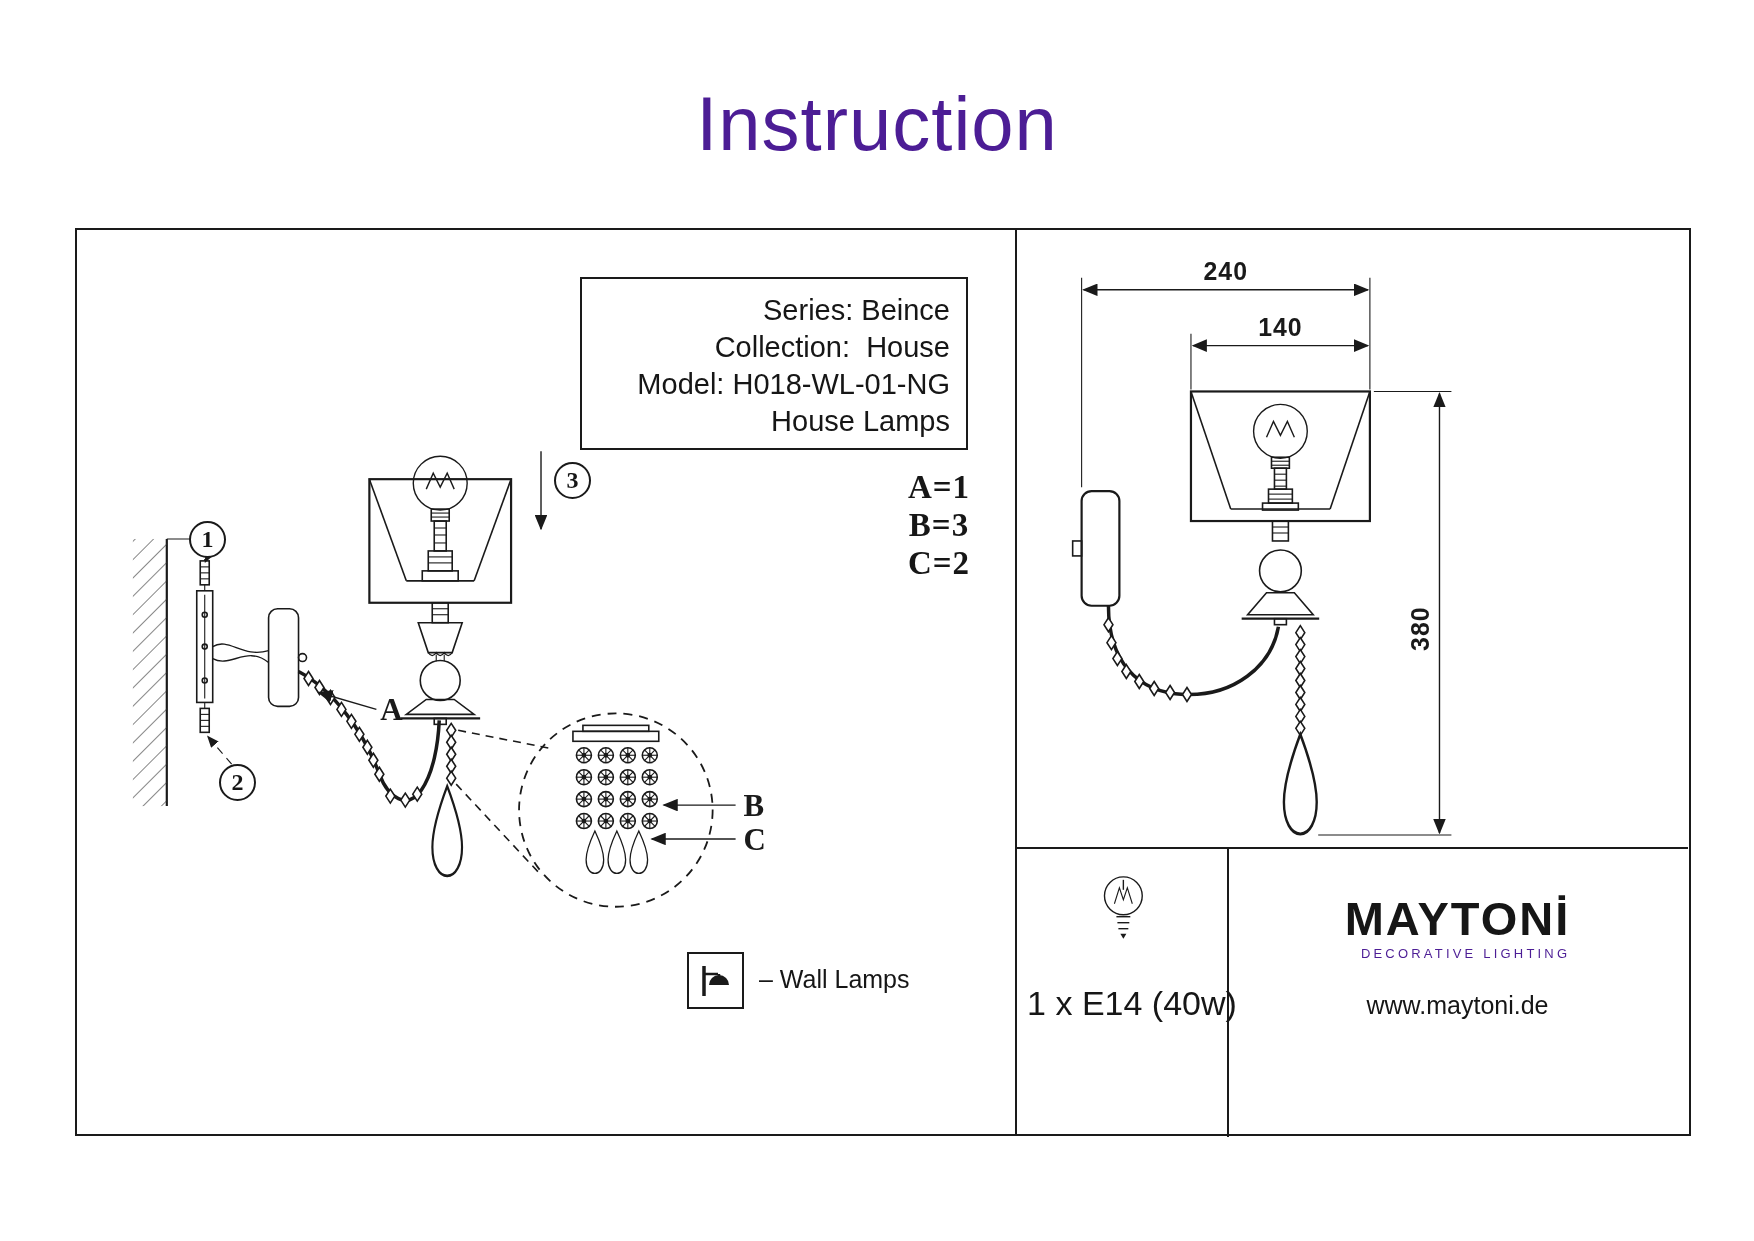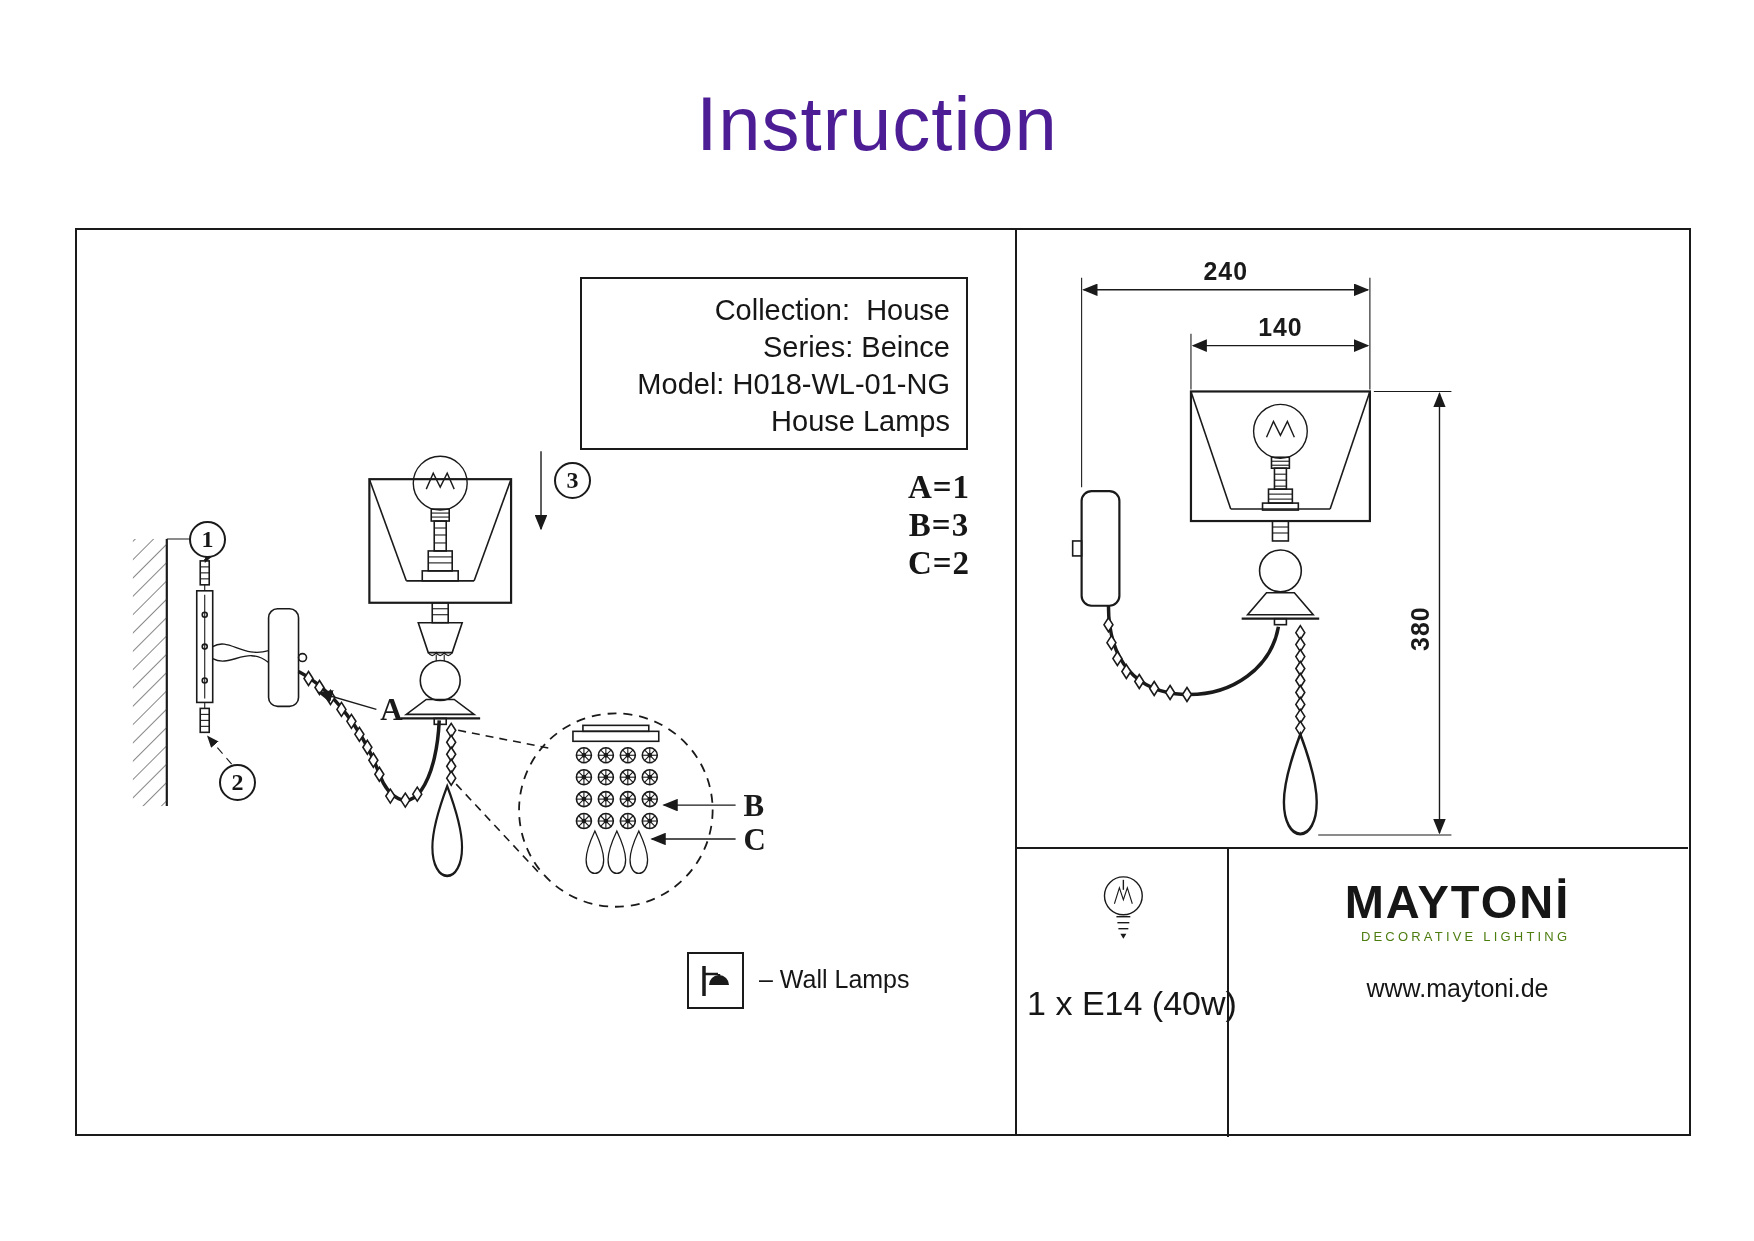--- a/index.html
+++ b/index.html
@@ -23,23 +23,23 @@
   .draw .sdim{font-family:"Liberation Sans",sans-serif;font-weight:700;font-size:25px;text-anchor:middle;letter-spacing:1px}
   .info-box{position:absolute;left:503px;top:47px;width:388px;height:173px;border:2px solid #1a1a1a;padding:13px 16px 0 0;text-align:right;background:#fff}
   .info-line{font-size:29px;line-height:37px;white-space:pre-wrap}
   .qty{position:absolute;left:812px;top:238px;width:100px;text-align:center;font-family:"Liberation Serif",serif;font-weight:700;font-size:33px;line-height:38px;letter-spacing:1px}
   .stepnum{position:absolute;width:37px;height:37px;border:2.2px solid #1a1a1a;border-radius:50%;display:flex;align-items:center;justify-content:center;font-family:"Liberation Serif",serif;font-size:24px;font-weight:700;background:#fff}
   .legend-box{position:absolute;left:610px;top:722px;width:57px;height:57px;border:2.5px solid #1a1a1a;display:flex;align-items:center;justify-content:center}
   .legend-text{position:absolute;left:682px;top:735px;font-size:25px}
   .rp-divider-h{position:absolute;left:0;top:617px;width:100%;border-top:2.5px solid #1a1a1a}
   .rp-divider-v{position:absolute;left:210px;top:617px;height:290px;border-left:2.5px solid #1a1a1a}
   .spec-text{position:absolute;left:0;top:754px;width:230px;text-align:center;font-size:34px}
-  .brand{position:absolute;left:210px;top:617px;width:461px;height:290px;display:flex;flex-direction:column;align-items:center;padding-top:31px}
+  .brand{position:absolute;left:210px;top:617px;width:461px;height:290px;display:flex;flex-direction:column;align-items:center;padding-top:48px}
   .brand-logo{font-size:47px;font-weight:700;letter-spacing:2px;line-height:1}
-  .brand-tagline{font-size:13px;letter-spacing:3.2px;color:#4d7c0f;text-align:right;margin-top:4px}
+  .brand-tagline{font-size:13px;letter-spacing:3.2px;color:#4c1d95;text-align:right;margin-top:4px}
   .brand-block{display:inline-block}
   .brand-web{font-size:25px;margin-top:30px}
 </style>
 </head>
 <body>
 
 <div class="page">
 
   <div class="title">Instruction</div>
 
@@ -200,22 +200,22 @@
           <text class="slbl" x="304" y="492">A</text>
           <line x1="660" y1="577" x2="588" y2="577" class="s15" marker-end="url(#arr)"></line>
           <text class="slbl" x="668" y="588">B</text>
           <line x1="660" y1="611" x2="576" y2="611" class="s15" marker-end="url(#arr)"></line>
           <text class="slbl" x="668" y="622">C</text>
           <line x1="465" y1="222" x2="465" y2="300" class="s15" marker-end="url(#arr)"></line>
         </g>
       </svg>
 
       <div class="info-box">
+        <div class="info-line">Series: Beince</div>
         <div class="info-line">Collection:  House</div>
-        <div class="info-line">Series: Beince</div>
         <div class="info-line">Model: H018-WL-01-NG</div>
         <div class="info-line">House Lamps</div>
       </div>
 
       <div class="qty">
         <div>A=1</div>
         <div>B=3</div>
         <div>C=2</div>
       </div>
 

